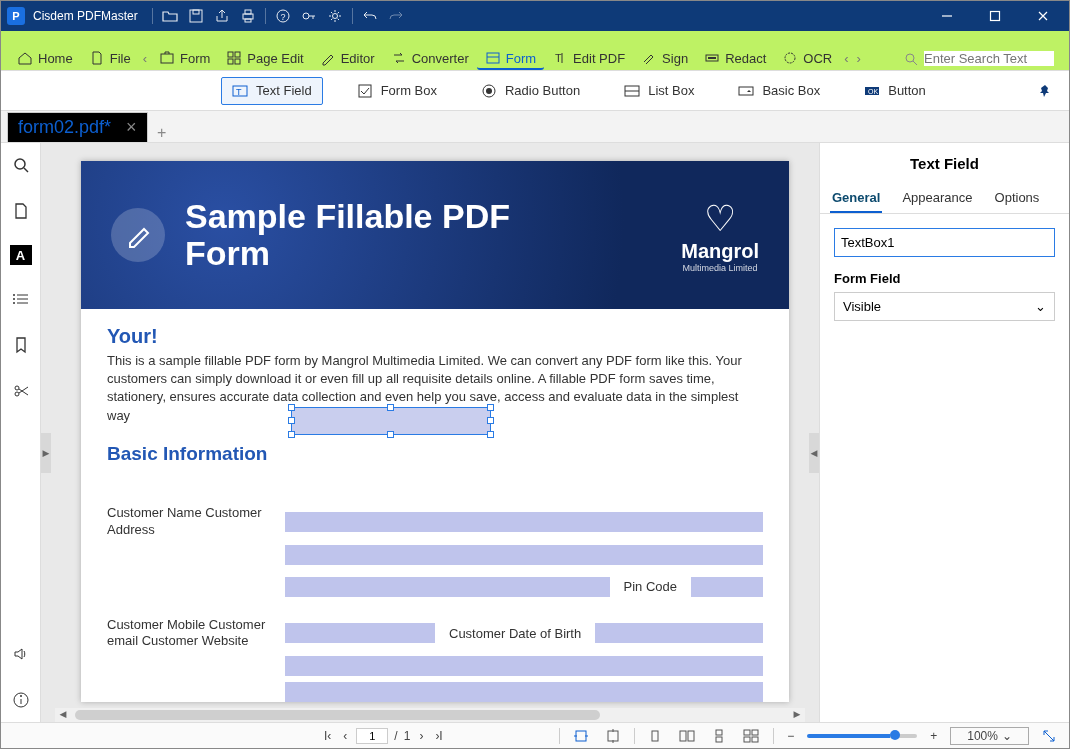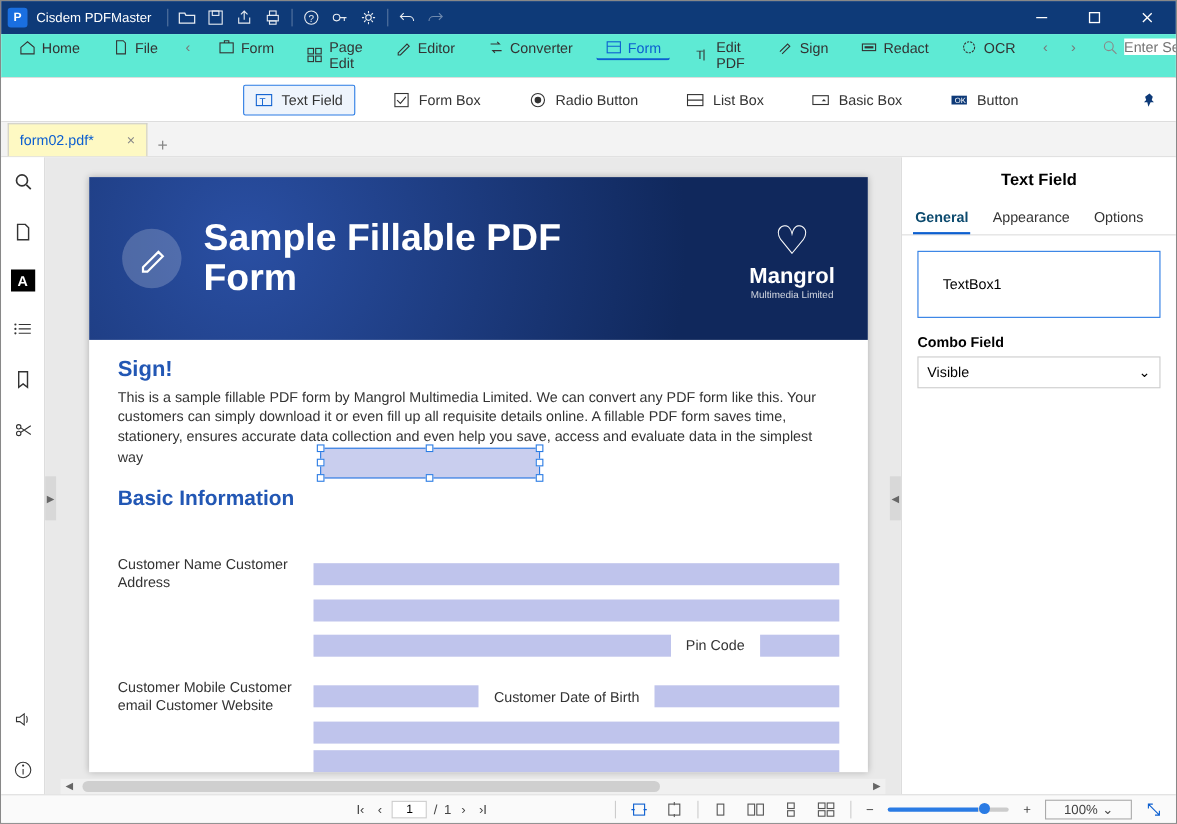--- a/index.html
+++ b/index.html
@@ -8,38 +8,38 @@
 
 .titlebar { height: 30px; background: #0e3a78; color: #fff; display: flex; align-items: center; padding: 0 6px; gap: 8px; font-size: 12px; }
 .titlebar .logo { width: 18px; height: 18px; background: #1a6fe0; border-radius: 3px; display: flex; align-items: center; justify-content: center; font-weight: bold; font-size: 11px; }
 .titlebar .app-name { margin-right: 6px; }
 .titlebar .sep { width: 1px; height: 16px; background: rgba(255,255,255,0.3); }
 .titlebar .tb-icon { width: 18px; height: 18px; display: flex; align-items: center; justify-content: center; cursor: pointer; opacity: 0.9; }
 .titlebar .spacer { flex: 1; }
 .titlebar .win-btn { width: 40px; height: 30px; display: flex; align-items: center; justify-content: center; cursor: pointer; }
 
 
-.toolbar { height: 40px; background: #5eead4; border-bottom: 1px solid #ddd; display: flex; align-items: flex-start; padding: 0 8px; gap: 13px; font-size: 13px; color: #333; }
+.toolbar { height: 40px; background: #bef264; border-bottom: 1px solid #ddd; display: flex; align-items: flex-end; padding: 0 8px; gap: 0; font-size: 13px; color: #333; }
 .toolbar .tb-item { display: flex; align-items: center; gap: 5px; padding: 4px 8px; cursor: pointer; border-radius: 3px; }
 .toolbar .tb-item.active { color: #0c5fd0; border-bottom: 2px solid #0c5fd0; padding-bottom: 2px; }
 .toolbar .tb-icon-inner { width: 16px; height: 16px; display: flex; align-items: center; justify-content: center; }
 .toolbar .chev { padding: 4px; cursor: pointer; color: #777; }
 .toolbar .search-box { margin-left: auto; display: flex; align-items: center; gap: 6px; border: 1px solid transparent; padding: 3px 6px; color: #888; }
 .toolbar .search-box input { border: none; outline: none; font-size: 13px; width: 130px; color: #555; }
 
 
 .sub-toolbar { height: 40px; background: #fff; border-bottom: 1px solid #ddd; display: flex; align-items: center; gap: 24px; padding-left: 220px; padding-right: 16px; font-size: 13px; color: #333; }
 .sub-toolbar .sub-item { display: flex; align-items: center; gap: 8px; padding: 5px 10px; cursor: pointer; }
 .sub-toolbar .sub-item.active { background: #eef4fc; border: 1px solid #2a7be4; border-radius: 2px; }
 .sub-toolbar .pin { margin-left: auto; color: #0e3a78; cursor: pointer; }
 .sb-icon { width: 16px; height: 16px; display: inline-flex; align-items: center; justify-content: center; }
 
 
 .tabbar { height: 32px; background: #f3f3f3; border-bottom: 1px solid #ddd; display: flex; align-items: flex-end; }
-.tab { height: 30px; background: #fef9c3; border: 1px solid #ccc; border-bottom: none; display: flex; align-items: center; padding: 0 10px; gap: 30px; font-size: 13px; color: #0c5fd0; margin-left: 6px; }
+.tab { height: 30px; background: #000000; border: 1px solid #ccc; border-bottom: none; display: flex; align-items: center; padding: 0 10px; gap: 15px; font-size: 18px; color: #0c5fd0; margin-left: 6px; }
 .tab .close { color: #888; cursor: pointer; }
 .tab-add { width: 28px; display: flex; align-items: center; justify-content: center; color: #888; cursor: pointer; }
 
 
 .main { flex: 1; display: flex; min-height: 0; }
 
 
 .leftbar { width: 40px; background: #fff; border-right: 1px solid #ddd; display: flex; flex-direction: column; align-items: center; padding-top: 10px; gap: 22px; }
 .leftbar .lb { width: 24px; height: 24px; display: flex; align-items: center; justify-content: center; cursor: pointer; color: #333; }
 .leftbar .lb.bottom { margin-top: auto; }
@@ -88,21 +88,21 @@
 .selected-field .h-w  { top: calc(50% - 4px); left: -4px; }
 
 
 .props { width: 250px; border-left: 1px solid #ddd; background: #fff; display: flex; flex-direction: column; font-size: 13px; }
 .props .title { text-align: center; font-weight: 700; font-size: 15px; padding: 12px 0; }
 .props .ptabs { display: flex; border-bottom: 1px solid #ddd; padding: 0 10px; gap: 18px; }
 .props .ptab { padding: 6px 2px; cursor: pointer; color: #333; }
 .props .ptab.active { color: #0c4a6e; border-bottom: 2px solid #0c5fd0; font-weight: 600; }
 .props .pbody { padding: 14px; }
 .props label { font-weight: 600; font-size: 13px; display: block; margin-bottom: 6px; }
-.props input[type=text] { width: 100%; padding: 22px; border: 1px solid #2a7be4; outline: none; font-size: 13px; margin-bottom: 14px; }
+.props input[type=text] { width: 100%; padding: 6px; border: 1px solid #2a7be4; outline: none; font-size: 13px; margin-bottom: 14px; }
 .props .select { width: 100%; border: 1px solid #ccc; padding: 6px 8px; display: flex; justify-content: space-between; align-items: center; cursor: pointer; }
 
 
 .statusbar { height: 26px; border-top: 1px solid #ddd; background: #fafafa; display: flex; align-items: center; gap: 10px; padding: 0 10px; font-size: 12px; color: #444; justify-content: flex-end; }
 .statusbar .sb-pg { display: flex; align-items: center; gap: 6px; margin-right: auto; margin-left: 310px; }
 .statusbar .sb-pg input { width: 32px; text-align: center; border: 1px solid #ccc; font-size: 11px; padding: 1px; }
 .statusbar .vbar { width: 1px; height: 16px; background: #ccc; }
 .statusbar .sb-btn { cursor: pointer; padding: 0 3px; display: inline-flex; }
 .zoom-slider { width: 110px; position: relative; height: 4px; background: linear-gradient(to right,#2a7be4 0%,#2a7be4 75%,#ccc 75%); border-radius: 2px; }
 .zoom-slider .knob { position: absolute; top: -4px; left: 75%; width: 10px; height: 10px; background: #2a7be4; border-radius: 50%; }
@@ -432,21 +432,21 @@
             </svg>
           </div>
         <h1><span>Sample Fillable PDF</span><br><span>Form</span></h1>
         <div class="brand">
           <div class="heart">♡</div>
           <div class="bname">Mangrol</div>
           <div class="bsub">Multimedia Limited</div>
         </div>
       </div>
       <div class="page-body">
-        <div class="hello">Sign!</div>
+        <div class="hello">Your!</div>
         <div class="intro">This is a sample fillable PDF form by Mangrol Multimedia Limited. We can convert any PDF form like this. Your customers can simply download it or even fill up all requisite details online. A fillable PDF form saves time, stationery, ensures accurate data collection and even help you save, access and evaluate data in the simplest way</div>
         <div class="section-title">Basic Information</div>
 
         <div style="height:32px"></div>
 
         <div class="form-row">
             <div class="lbl">Customer Name Customer Address</div>
             <div class="finput"></div>
           </div>
         <div class="form-row">
@@ -499,21 +499,21 @@
 
   <div class="props">
     <div class="title">Text Field</div>
     <div class="ptabs">
       <div class="ptab active">General</div>
       <div class="ptab">Appearance</div>
       <div class="ptab">Options</div>
     </div>
     <div class="pbody">
       <input type="text" value="TextBox1" style="">
-      <label>Combo Field</label>
+      <label>Form Field</label>
       <div class="select">
         <span>Visible</span>
         <span>⌄</span>
       </div>
     </div>
   </div>
 </div>
 
 <div class="statusbar">
   <div class="sb-pg">

